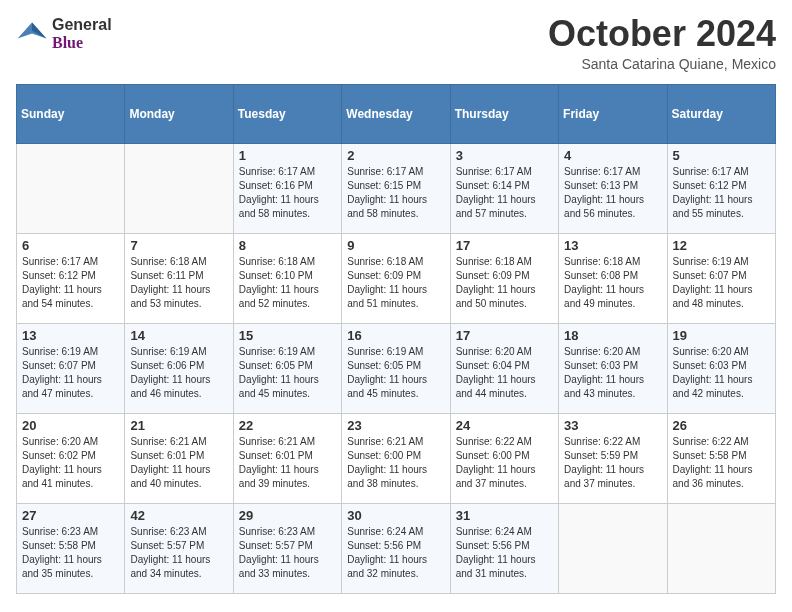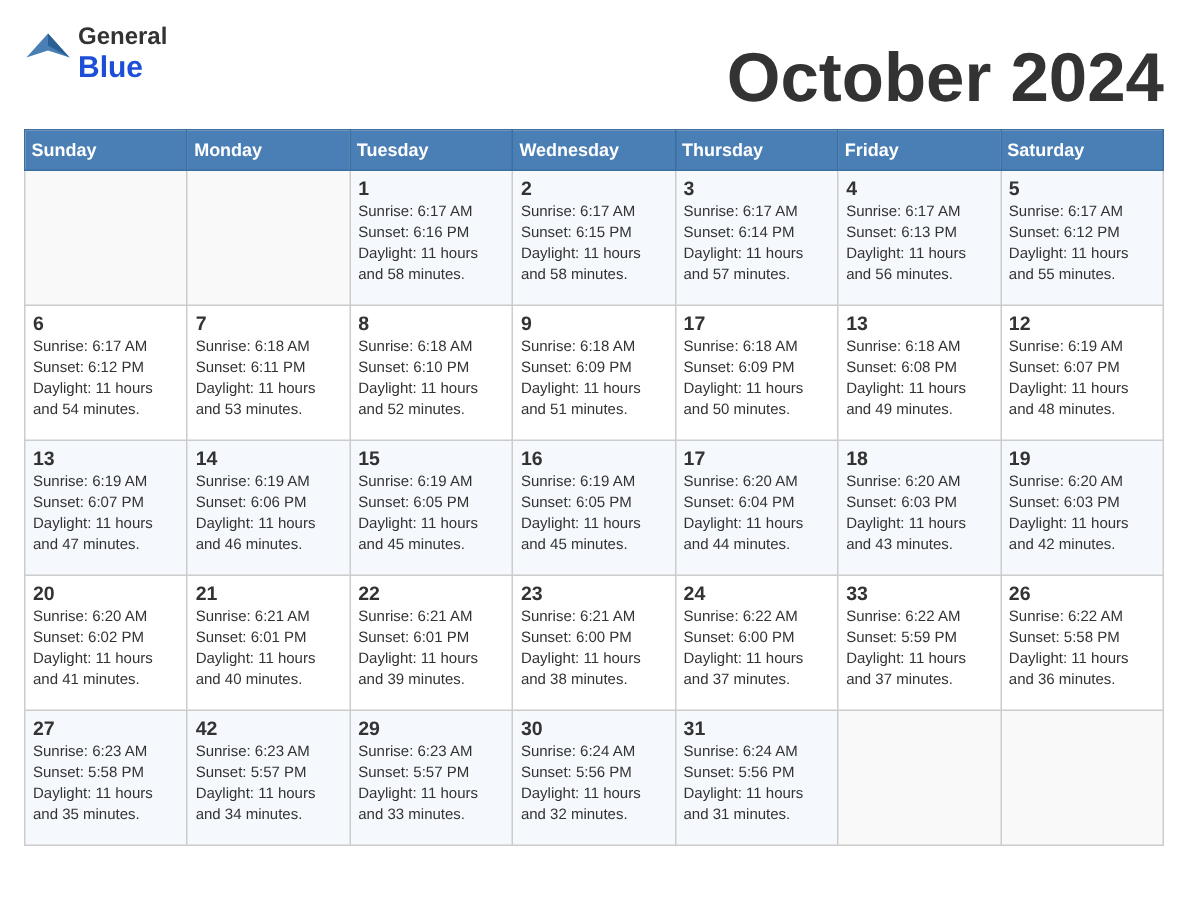--- a/index.html
+++ b/index.html
@@ -22,42 +22,41 @@
       gap: 4px;
     }
     .logo-bird {
       width: 32px;
       height: 32px;
     }
     .title-block {
       text-align: right;
     }
     .month-title {
-      font-size: 46px;
+      font-size: 36px;
       font-weight: bold;
       color: #333;
       line-height: 1;
-      margin-top: 12px;
     }
     .location {
       font-size: 14px;
       color: #555;
       margin-top: 4px;
     }
     table {
       width: 100%;
       border-collapse: collapse;
       table-layout: fixed;
     }
     thead th {
       background-color: #4a7fb5;
       color: #fff;
       font-size: 12px;
       font-weight: bold;
-      padding: 6px 4px;
+      padding: 22px 4px;
       text-align: left;
       border: 1px solid #3a6fa0;
     }
     tbody td {
       vertical-align: top;
       border: 1px solid #ccc;
       padding: 4px 5px;
       font-size: 10px;
       color: #333;
       height: 90px;
@@ -89,25 +88,26 @@
 <body>
 
 <div class="header">
   <div class="logo">
     <svg class="logo-bird" viewBox="0 0 40 40" xmlns="http://www.w3.org/2000/svg">
       <polygon points="20,8 38,28 20,22 2,28" fill="#4a7fb5"></polygon>
       <polygon points="20,8 38,28 20,18" fill="#2a5f95"></polygon>
     </svg>
     <div>
       <div style="font-size:16px;font-weight:bold;color:#333;">General</div>
-      <div style="font-size:20px;font-weight:bold;color:#1d4ed8;">Blue</div>
+      <div style="font-size:16px;font-weight:bold;color:#701a75;font-family:Liberation Serif, serif;">Blue</div>
     </div>
   </div>
   <div class="title-block">
     <div class="month-title">October 2024</div>
+    <div class="location">Santa Catarina Quiane, Mexico</div>
   </div>
 </div>
 
 <table>
   <thead>
     <tr id="header-row">
         <th>Sunday</th>
         <th>Monday</th>
         <th>Tuesday</th>
         <th>Wednesday</th>

